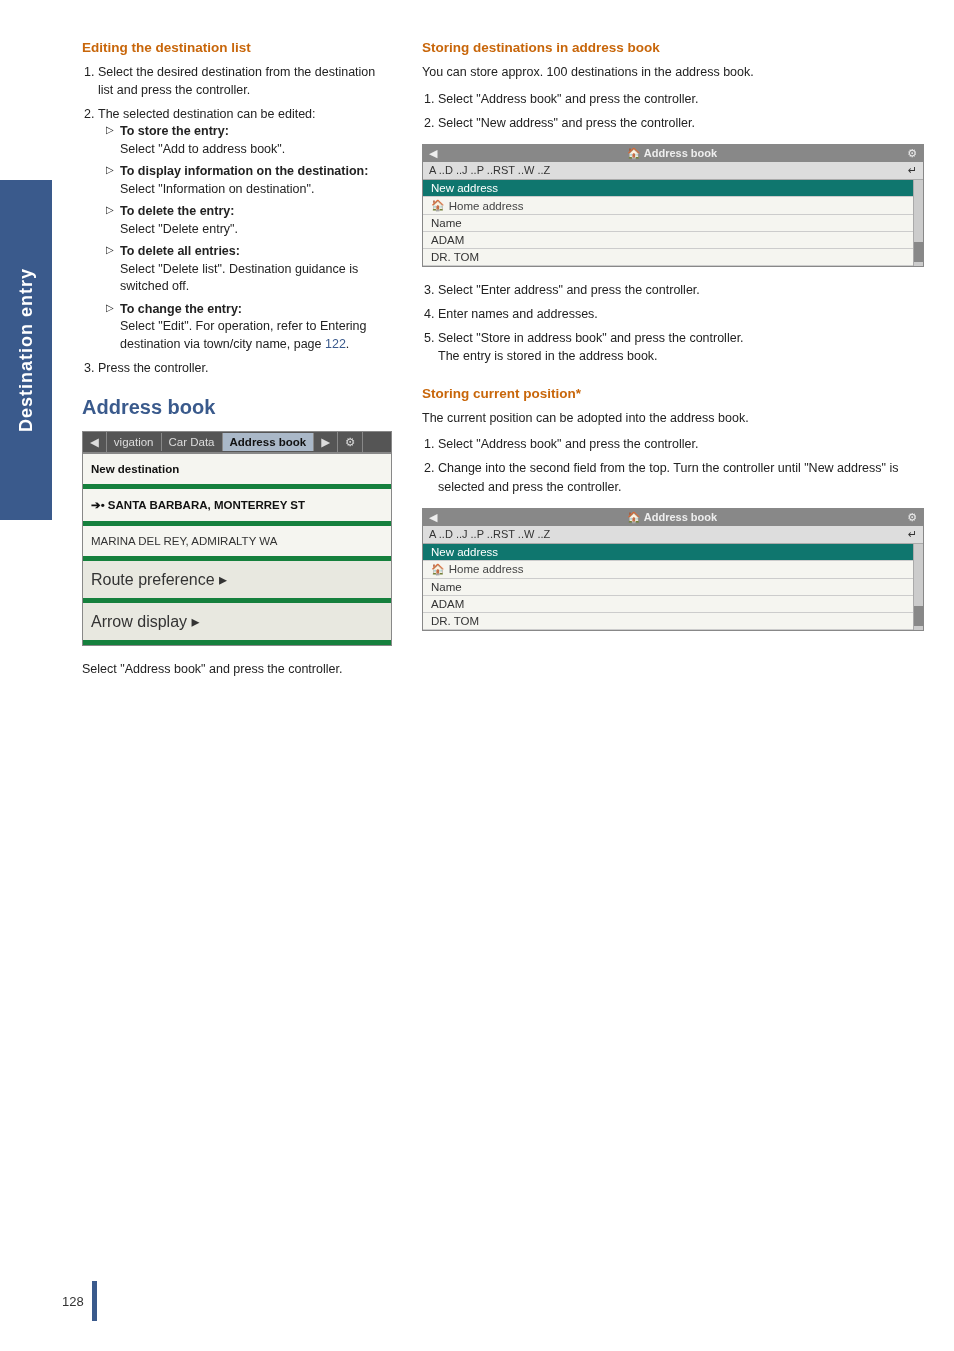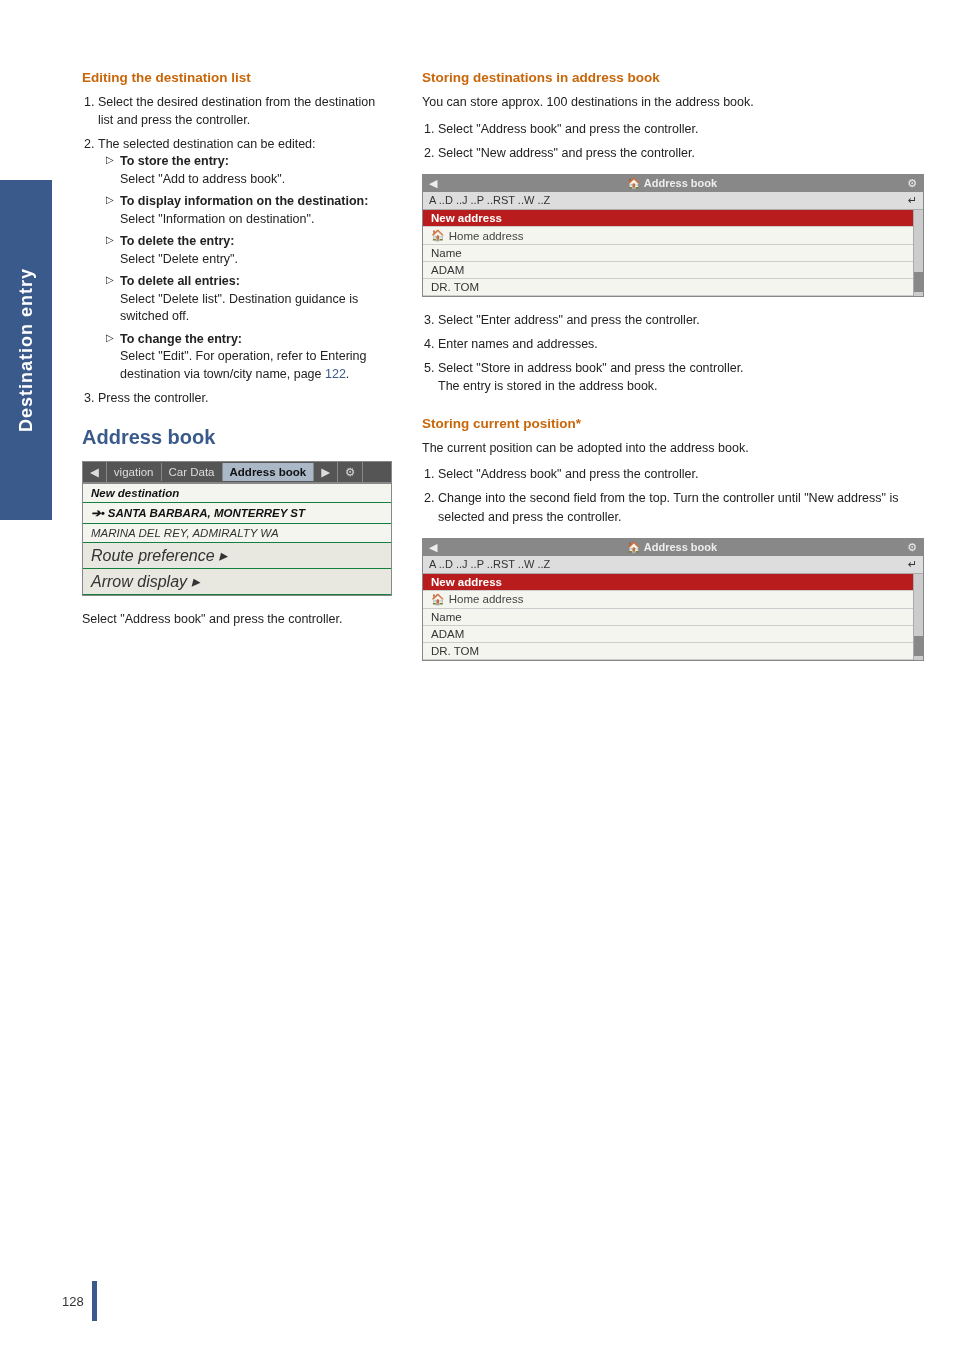--- a/index.html
+++ b/index.html
@@ -37,21 +37,20 @@
     
     .main-content {
       margin-left: 62px;
       padding: 40px 30px 40px 20px;
     }
 
     
     .two-col {
       display: flex;
       gap: 30px;
-      margin-top: 30px;
     }
     .col-left {
       flex: 0 0 310px;
     }
     .col-right {
       flex: 1;
     }
 
     
     .section-title {
@@ -124,24 +123,23 @@
     }
 
     
     .dest-widget {
       border: 1px solid #888;
       font-size: 11.5px;
       margin-bottom: 14px;
       background: #f5f5f0;
     }
     .dest-widget .dest-row {
-      padding: 3px 8px;
-      border-bottom: 1px solid #15803d;
+      padding: 9px 8px;
+      border-bottom: 5px solid #15803d;
       color: #333;
-      font-style: italic;
     }
     .dest-widget .dest-row.bold-row {
       font-weight: bold;
       color: #111;
     }
     .dest-widget .dest-row.route-row {
       background: #e8e8e0;
       font-size: 16px;
     }
 
@@ -175,23 +173,23 @@
       font-size: 11px;
       background: #ddd;
       color: #333;
     }
     .addr-widget-row {
       padding: 2px 8px;
       border-bottom: 1px solid #ccc;
       color: #333;
     }
     .addr-widget-row.new-addr {
-      background: #b91c1c;
+      background: #0f766e;
       color: #fff;
-      font-weight: bold;
+      font-weight: normal;
     }
     .addr-widget-row.home-addr {
       color: #444;
       display: flex;
       align-items: center;
       gap: 4px;
     }
     .home-icon {
       font-size: 11px;
     }

